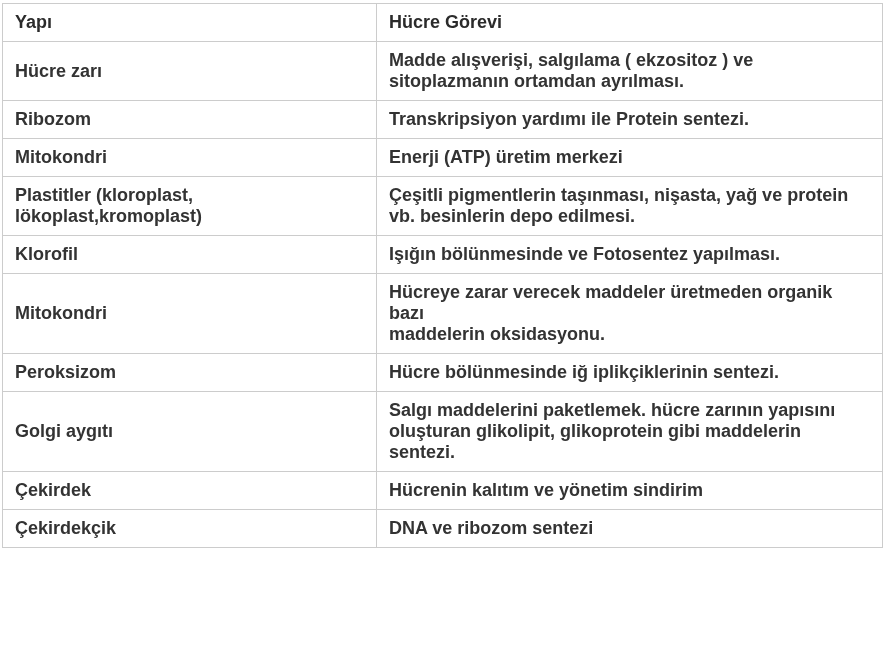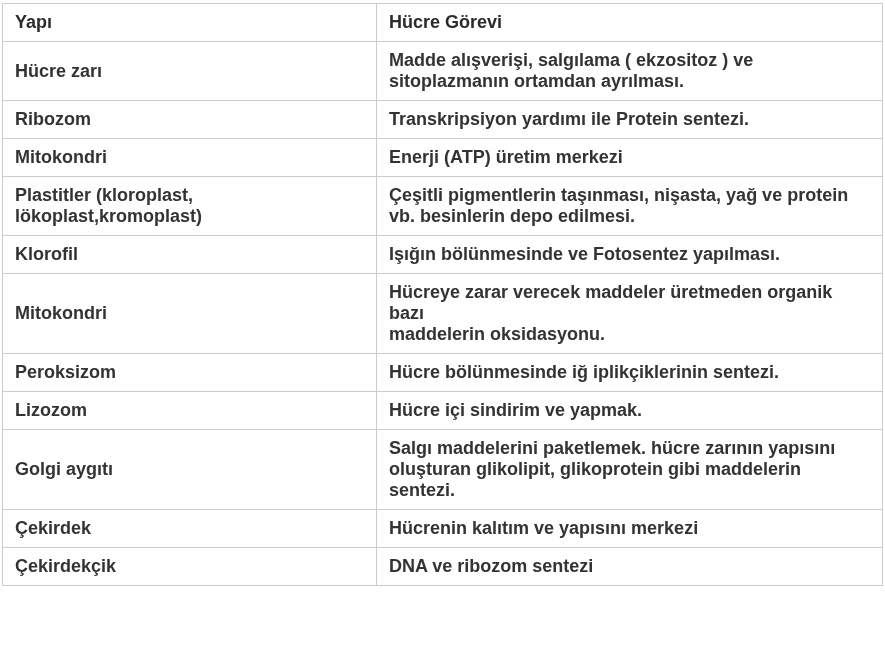--- a/index.html
+++ b/index.html
@@ -86,30 +86,26 @@
       <tr>
         <td class="yapi">Mitokondri</td>
         <td class="gorev">Hücreye zarar verecek maddeler üretmeden organik bazı
 maddelerin oksidasyonu.</td>
       </tr>
       <tr>
         <td class="yapi">Peroksizom</td>
         <td class="gorev">Hücre bölünmesinde iğ iplikçiklerinin sentezi.</td>
       </tr>
       <tr>
-        <td class="yapi">Lizozom</td>
-        <td class="gorev">Hücre içi sindirim ve yapmak.</td>
-      </tr>
-      <tr>
         <td class="yapi">Golgi aygıtı</td>
         <td class="gorev">Salgı maddelerini paketlemek. hücre zarının yapısını oluşturan glikolipit, glikoprotein gibi maddelerin sentezi.</td>
       </tr>
       <tr>
         <td class="yapi">Çekirdek</td>
-        <td class="gorev">Hücrenin kalıtım ve yapısını merkezi</td>
+        <td class="gorev">Hücrenin kalıtım ve yönetim sindirim</td>
       </tr>
       <tr>
         <td class="yapi">Çekirdekçik</td>
         <td class="gorev">DNA ve ribozom sentezi</td>
       </tr>
     </tbody>
   </table>
 </div>
 
 </body></html>

